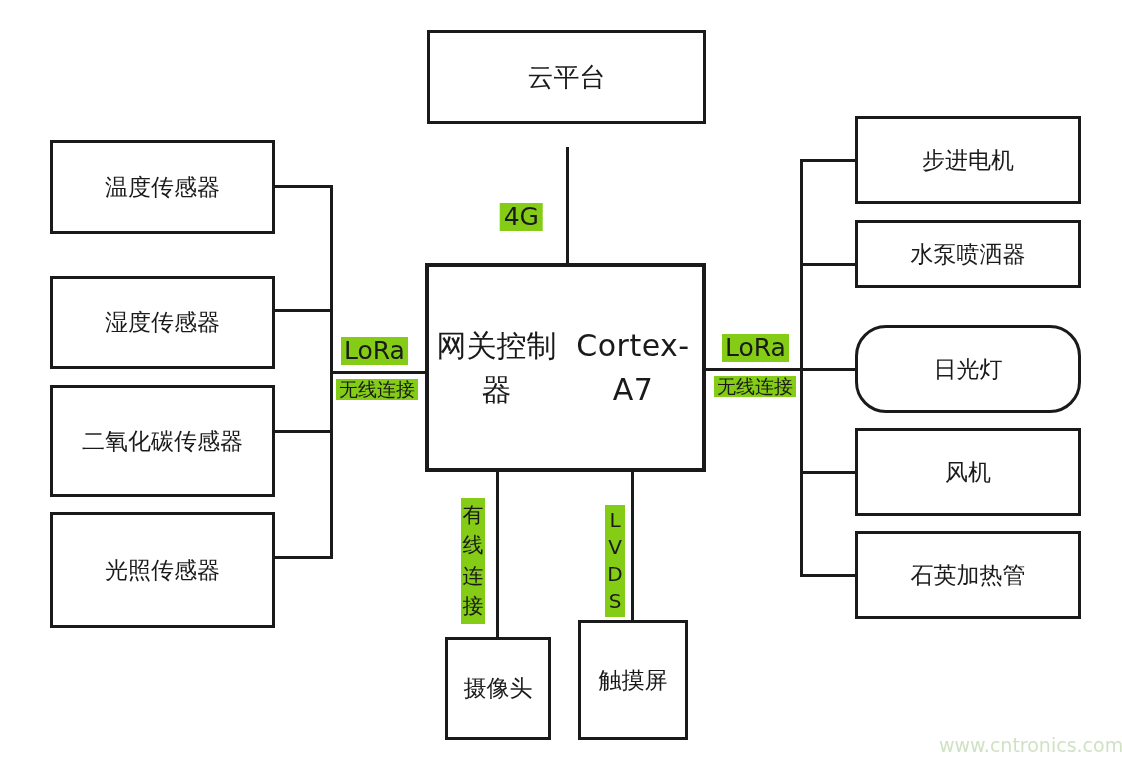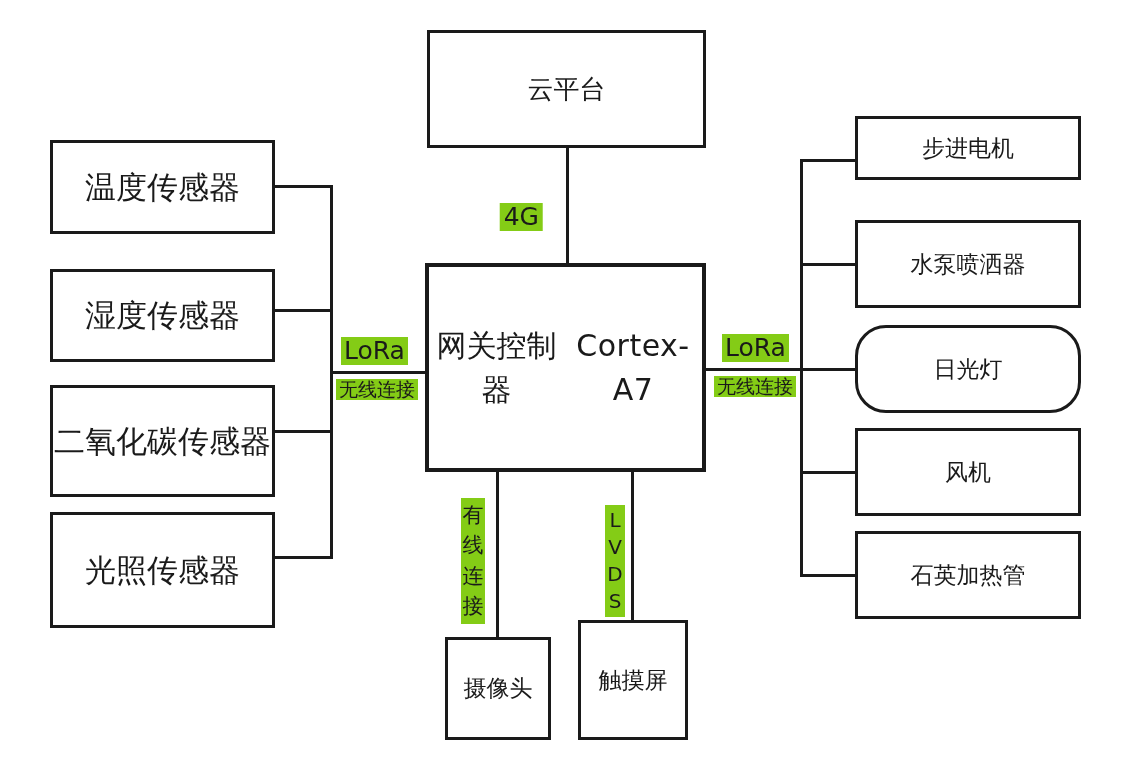--- a/index.html
+++ b/index.html
@@ -24,21 +24,21 @@
     background: #ffffff;
     display: flex;
     align-items: center;
     justify-content: center;
     color: #1a1a1a;
     text-align: center;
     line-height: 1.25;
     z-index: 3;
   }
   .node-sensor {
-    font-size: 31px;
+    font-size: 23px;
     text-align: right;
   }
   .node-actuator {
     font-size: 23px;
   }
   .node-cloud {
     font-size: 26px;
   }
   .node-peripheral {
     font-size: 23px;
@@ -99,36 +99,36 @@
     color: #cfe2c4;
     z-index: 5;
     white-space: nowrap;
   }
 </style>
 </head>
 <body>
 
 <div id="canvas">
 
-  <div class="node node-cloud" style="left:427px; top:30px; width:279px; height:118px;">
+  <div class="node node-cloud" style="left:427px; top:30px; width:279px; height:94px;">
     <span>云平台</span>
   </div>
 
   <div class="wire wire-v" style="left:566px; top:147px; height:118px;"></div>
   <div class="label label-4g" style="left:543px; top:203px; transform:translateX(-100%);">4G</div>
 
   <div class="node node-gateway" style="left:425px; top:263px; width:281px; height:209px;">
     <span class="gw-line1">网关控制器</span>
     <span class="gw-line2">Cortex-A7</span>
   </div>
 
   <div class="node node-sensor" style="left:50px; top:140px; width:225px; height:94px;">
     <span>温度传感器</span>
   </div>
-  <div class="node node-sensor" style="left:50px; top:269px; width:225px; height:93px;">
+  <div class="node node-sensor" style="left:50px; top:276px; width:225px; height:93px;">
     <span>湿度传感器</span>
   </div>
   <div class="node node-sensor" style="left:50px; top:385px; width:225px; height:112px;">
     <span>二氧化碳传感器</span>
   </div>
   <div class="node node-sensor" style="left:50px; top:512px; width:225px; height:116px;">
     <span>光照传感器</span>
   </div>
 
   <div class="wire wire-h" style="left:273px; top:185px; width:60px;"></div>
@@ -136,24 +136,24 @@
   <div class="wire wire-h" style="left:273px; top:430px; width:60px;"></div>
   <div class="wire wire-h" style="left:273px; top:556px; width:60px;"></div>
 
   <div class="wire wire-v" style="left:330px; top:185px; height:374px;"></div>
 
   <div class="wire wire-h" style="left:330px; top:371px; width:97px;"></div>
 
   <div class="label label-lat" style="left:341px; top:337px;">LoRa</div>
   <div class="label label-sub" style="left:336px; top:379px;">无线连接</div>
 
-  <div class="node node-actuator" style="left:855px; top:116px; width:226px; height:64px;">
+  <div class="node node-actuator" style="left:855px; top:116px; width:226px; height:88px;">
     <span>步进电机</span>
   </div>
-  <div class="node node-actuator" style="left:855px; top:220px; width:226px; height:88px;">
+  <div class="node node-actuator" style="left:855px; top:220px; width:226px; height:68px;">
     <span>水泵喷洒器</span>
   </div>
   <div class="node node-actuator" style="left:855px; top:325px; width:226px; height:88px;border-radius:31px;">
     <span>日光灯</span>
   </div>
   <div class="node node-actuator" style="left:855px; top:428px; width:226px; height:88px;">
     <span>风机</span>
   </div>
   <div class="node node-actuator" style="left:855px; top:531px; width:226px; height:88px;">
     <span>石英加热管</span>
@@ -178,14 +178,15 @@
   <div class="node node-peripheral" style="left:578px; top:620px; width:110px; height:120px;">
     <span>触摸屏</span>
   </div>
 
   <div class="wire wire-v" style="left:496px; top:470px; height:169px;"></div>
   <div class="label label-vert" style="left:461px; top:498px;">有<br>线<br>连<br>接</div>
 
   <div class="wire wire-v" style="left:631px; top:470px; height:152px;"></div>
   <div class="label label-vert-lvds" style="left:605px; top:505px;">L<br>V<br>D<br>S</div>
 
+  <div class="watermark" style="left:939px; top:734px;">www.cntronics.com</div>
 
 </div>
 
 </body></html>

